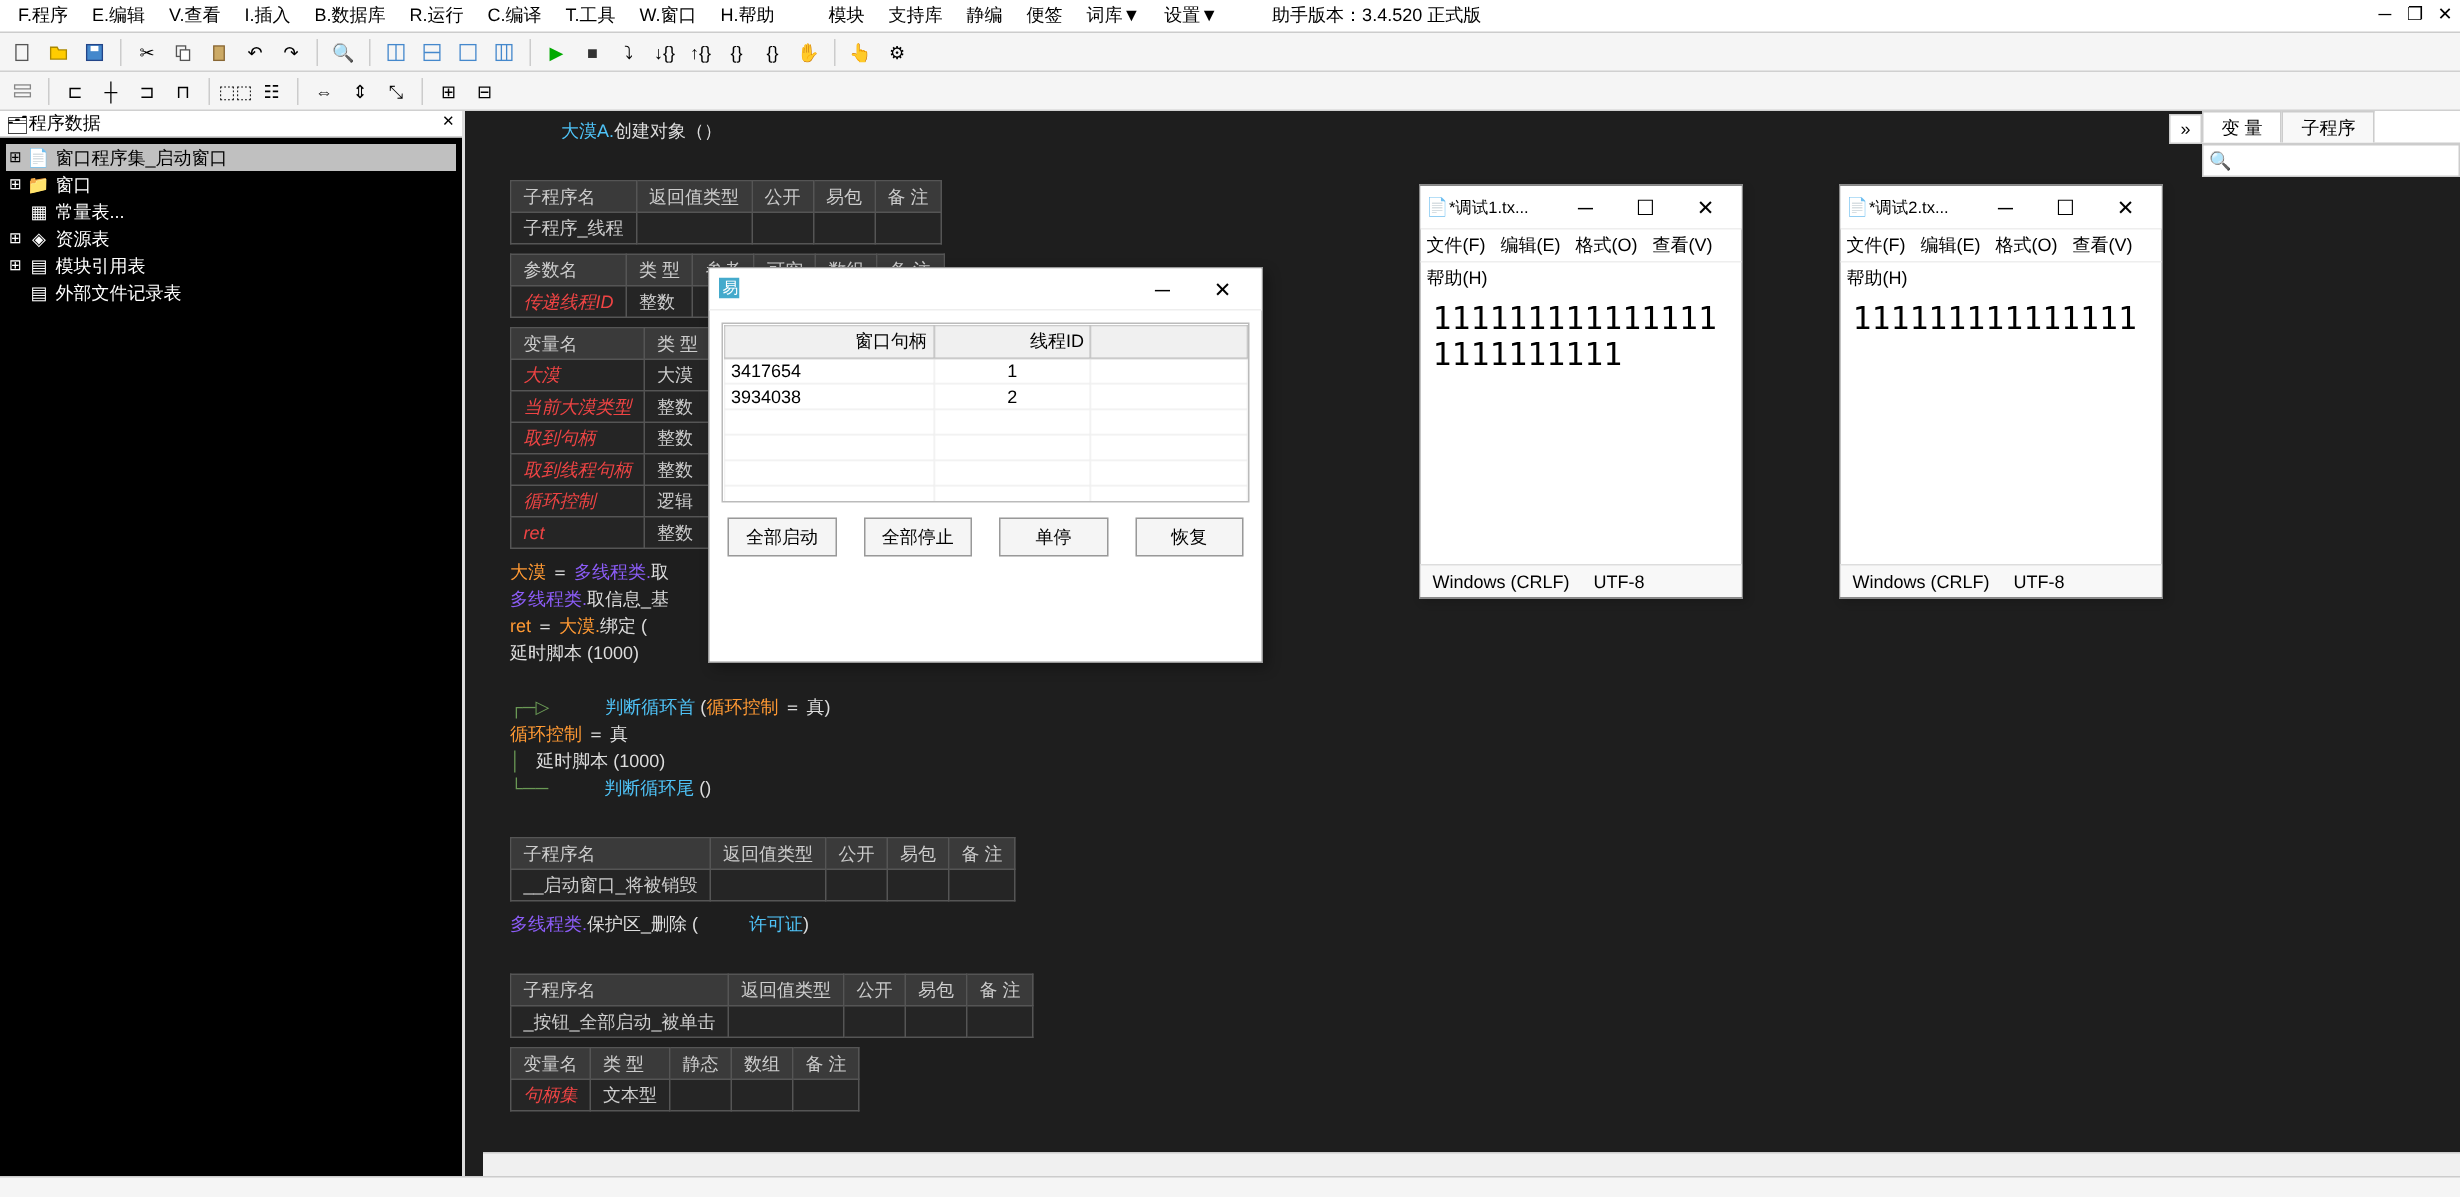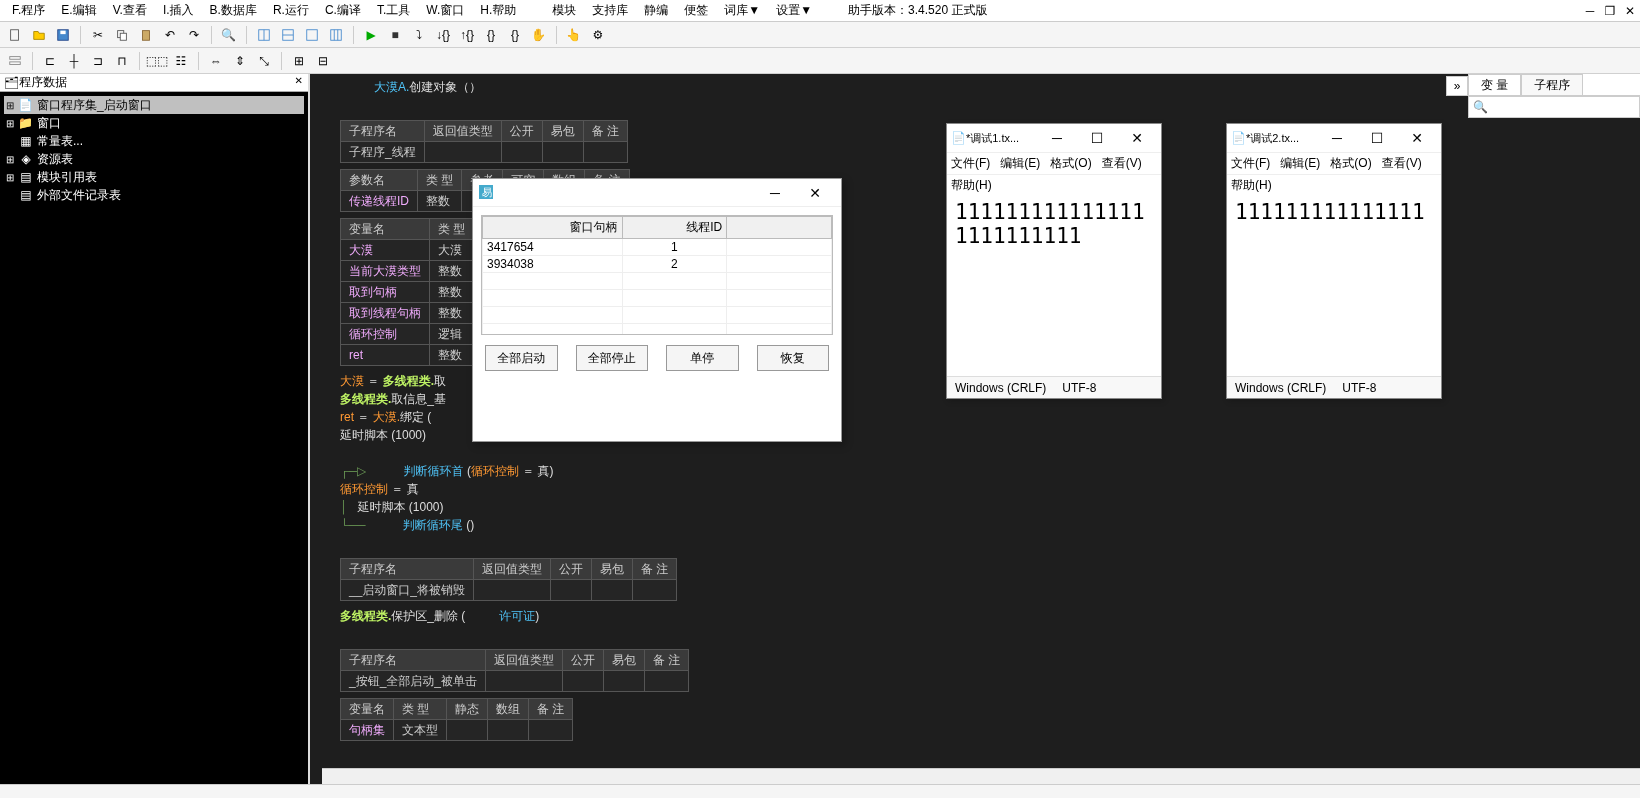--- a/index.html
+++ b/index.html
@@ -1,19 +1,19 @@
 <!DOCTYPE html>
 <html><head>
 <meta charset="utf-8">
 <style>
 * { margin: 0; padding: 0; box-sizing: border-box; font-family: "Microsoft YaHei", sans-serif; font-size: 12px; }
 body { background: #fff; width: 1640px; height: 798px; overflow: hidden; position: relative; }
 
 
-.menubar { height: 22px; background: #fff; border-bottom: 1px solid #ccc; display: flex; align-items: center; padding-left: 4px; }
+.menubar { height: 22px; background: #fff; border-bottom: 1px solid #ccc; display: flex; align-items: flex-start; padding-left: 4px; }
 .menubar-left { display: flex; gap: 0; }
 .menubar-item { padding: 2px 8px; cursor: default; }
 .menubar-right { margin-left: auto; display: flex; }
 .menubar-icon { width: 18px; height: 18px; display: flex; align-items: center; justify-content: center; margin: 0 1px; }
 
 
 .toolbar { height: 26px; background: #f5f5f5; border-bottom: 1px solid #d0d0d0; display: flex; align-items: center; padding: 0 4px; gap: 2px; }
 .toolbar-btn { width: 22px; height: 22px; display: flex; align-items: center; justify-content: center; border: 1px solid transparent; }
 .toolbar-sep { width: 1px; height: 18px; background: #ccc; margin: 0 4px; }
 
@@ -29,30 +29,30 @@
 .tree-item.selected { background: #c0c0c0; color: #000; }
 .tree-toggle { width: 12px; font-size: 10px; }
 .tree-icon { width: 16px; height: 14px; margin-right: 3px; display: inline-flex; align-items: center; justify-content: center; }
 
 
 .editor-area { flex: 1; background: #1e1e1e; color: #ccc; position: relative; overflow: hidden; }
 .editor-content { padding: 4px 30px; font-family: Consolas, monospace; line-height: 18px; }
 .code-line { white-space: pre; }
 .kw-blue { color: #4fc3f7; margin-left: 34px; }
 .kw-orange { color: #ff9933; }
-.kw-cyan { color: #bef264; font-weight: bold; }
+.kw-cyan { color: #8b5cf6; }
 .kw-green { color: #6a9955; }
 .kw-white { color: #ddd; }
 
 
 .code-table { border-collapse: collapse; margin: 6px 0; }
 .code-table th, .code-table td { border: 1px solid #555; padding: 1px 8px; text-align: left; height: 18px; font-size: 12px; }
 .code-table th { background: #3a3a3a; color: #ccc; font-weight: normal; }
 .code-table td { background: #252525; color: #ccc; }
-.code-table td.red { color: #f0abfc; }
+.code-table td.red { color: #ef4444; font-style: italic; }
 .right-tabs { display: flex; border-bottom: 1px solid #ccc; height: 22px; position: absolute; right: 0; top: 74px; width: 172px; background: #fff; }
 .right-tab { padding: 2px 12px; border: 1px solid #ccc; border-bottom: none; background: #f8f8f8; }
 .right-tab.active { background: #fff; }
 .search-box { position: absolute; right: 0; top: 96px; width: 172px; height: 22px; border: 1px solid #ccc; background: #fff; display: flex; align-items: center; padding-left: 4px; }
 
 
 .dialog { position: absolute; background: #fff; border: 1px solid #999; box-shadow: 3px 3px 8px rgba(0,0,0,0.3); }
 .dialog-titlebar { height: 28px; background: #fff; display: flex; align-items: center; padding: 0 6px; border-bottom: 1px solid #eee; }
 .dialog-title-icon { width: 16px; height: 16px; margin-right: 4px; }
 .dialog-title-text { flex: 1; }

